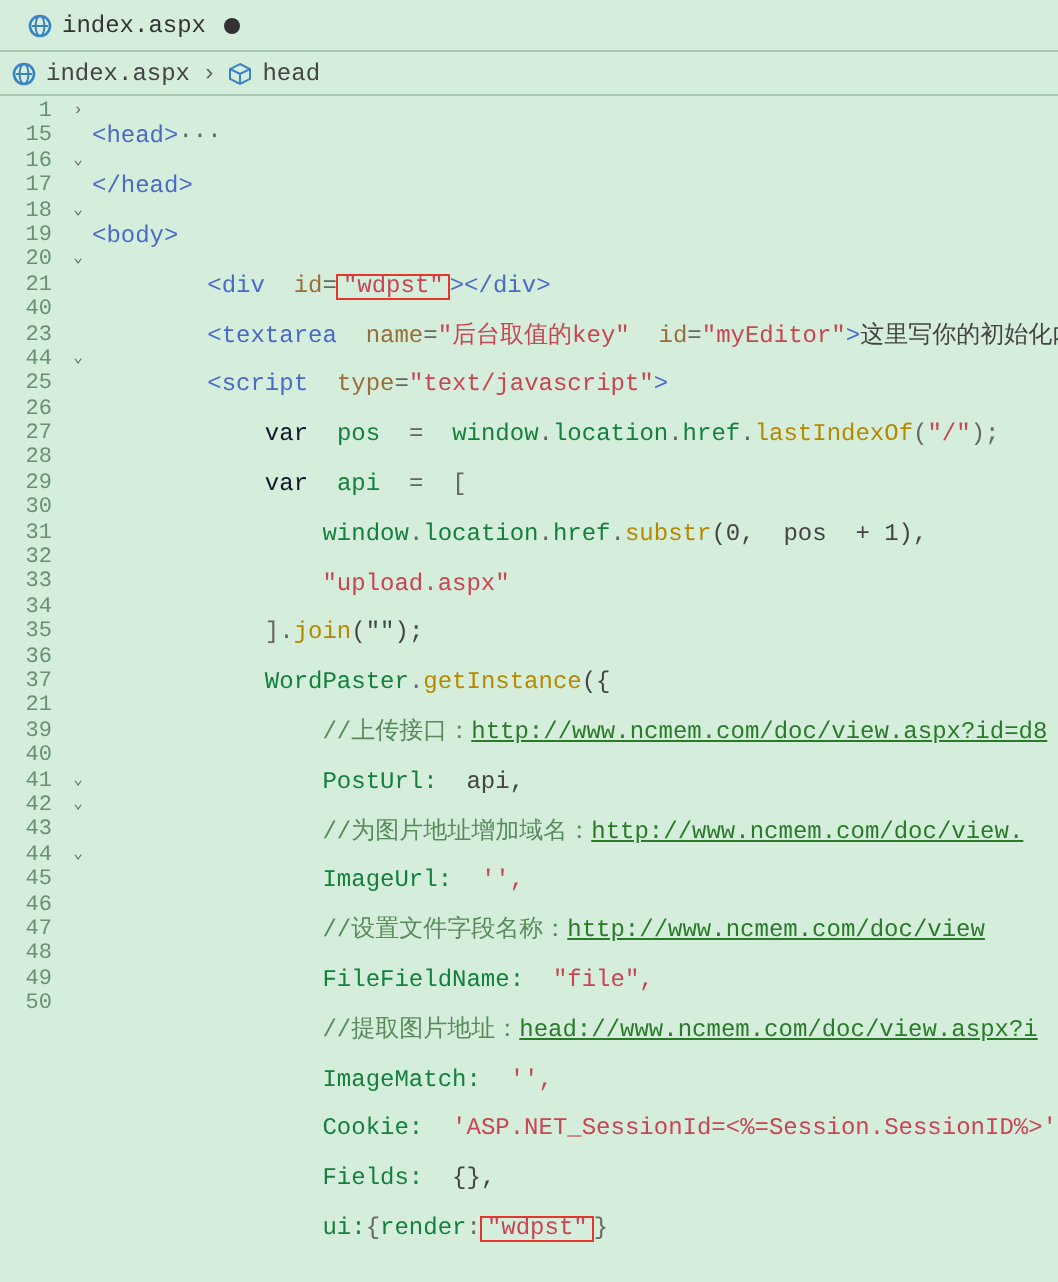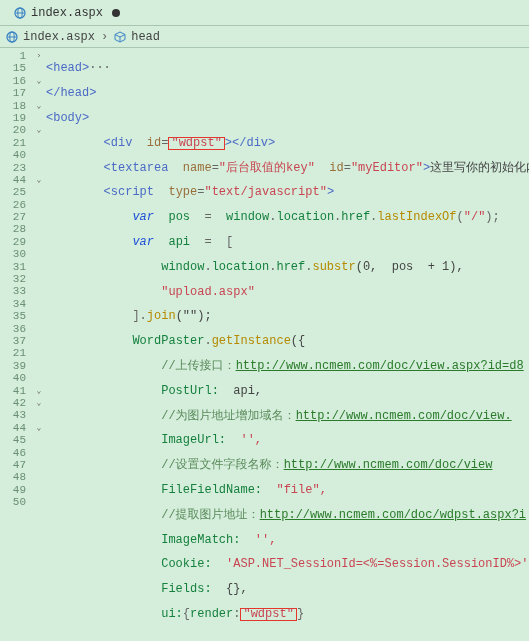--- a/index.html
+++ b/index.html
@@ -13,21 +13,21 @@
   .editor { display: flex; height: calc(641px - 48px); background: #d4eedb; }
   .gutter { width: 32px; text-align: right; padding-right: 6px; color: #6a8f74; background: #d4eedb; user-select: none; line-height: 12.4px; font-size: 11px; padding-top: 2px; }
   .gutter div { height: 12.4px; }
   .fold { width: 14px; background: #d4eedb; position: relative; line-height: 12.4px; padding-top: 2px; }
   .fold div { height: 12.4px; font-size: 8px; color: #666; text-align: center; cursor: pointer; }
   .code { flex: 1; padding-top: 2px; line-height: 12.4px; white-space: pre; overflow: hidden; position: relative; }
   .code .ln { height: 12.4px; }
   .p-tag { color: #4b69c6; }
   .p-attr { color: #9a6e3a; }
   .p-str { color: #c94551; }
-  .p-kw { color: #1d4ed8; font-style: italic; }
+  .p-kw { color: #0f172a; }
   .p-fn { color: #b58900; }
   .p-var { color: #15803d; }
   .p-op { color: #666; }
   .p-com { color: #5a8a5a; }
   .p-url { color: #2a7a2a; text-decoration: underline; }
   .p-plain { color: #444; }
   .redbox { border: 1.5px solid #e6352b; padding: 0 2px; margin: -1px 0; display: inline-block; line-height: 11px; }
   .ln { position: relative; }
 </style>
 </head>
@@ -156,21 +156,21 @@
 <div class="ln"><span>                </span><span class="p-var">window</span><span class="p-op">.</span><span class="p-var">location</span><span class="p-op">.</span><span class="p-var">href</span><span class="p-op">.</span><span class="p-fn">substr</span><span class="p-plain">(0,  pos  + 1),</span></div>
 <div class="ln"><span>                </span><span class="p-str">"upload.aspx"</span></div>
 <div class="ln"><span>            </span><span class="p-op">].</span><span class="p-fn">join</span><span class="p-plain">("");</span></div>
 <div class="ln"><span>            </span><span class="p-var">WordPaster</span><span class="p-op">.</span><span class="p-fn">getInstance</span><span class="p-plain">({</span></div>
 <div class="ln"><span>                </span><span class="p-com">//上传接口：</span><span class="p-url">http://www.ncmem.com/doc/view.aspx?id=d8</span></div>
 <div class="ln"><span>                </span><span class="p-var">PostUrl:</span><span>  </span><span class="p-plain">api,</span></div>
 <div class="ln"><span>                </span><span class="p-com">//为图片地址增加域名：</span><span class="p-url">http://www.ncmem.com/doc/view.</span></div>
 <div class="ln"><span>                </span><span class="p-var">ImageUrl:</span><span>  </span><span class="p-str">'',</span></div>
 <div class="ln"><span>                </span><span class="p-com">//设置文件字段名称：</span><span class="p-url">http://www.ncmem.com/doc/view</span></div>
 <div class="ln"><span>                </span><span class="p-var">FileFieldName:</span><span>  </span><span class="p-str">"file",</span></div>
-<div class="ln"><span>                </span><span class="p-com">//提取图片地址：</span><span class="p-url">http://www.ncmem.com/doc/wdpst.aspx?i</span></div>
+<div class="ln"><span>                </span><span class="p-com">//提取图片地址：</span><span class="p-url">head://www.ncmem.com/doc/view.aspx?i</span></div>
 <div class="ln"><span>                </span><span class="p-var">ImageMatch:</span><span>  </span><span class="p-str">'',</span></div>
 <div class="ln"><span>                </span><span class="p-var">Cookie:</span><span>  </span><span class="p-str">'ASP.NET_SessionId=&lt;%=Session.SessionID%&gt;',</span></div>
 <div class="ln"><span>                </span><span class="p-var">Fields:</span><span>  </span><span class="p-plain">{},</span></div>
 <div class="ln"><span>                </span><span class="p-var">ui:</span><span class="p-op">{</span><span class="p-var">render</span><span class="p-op">:</span><span class="redbox"><span class="p-str">"wdpst"</span></span><span class="p-op">}</span></div>
 
 
 
 
 
 

